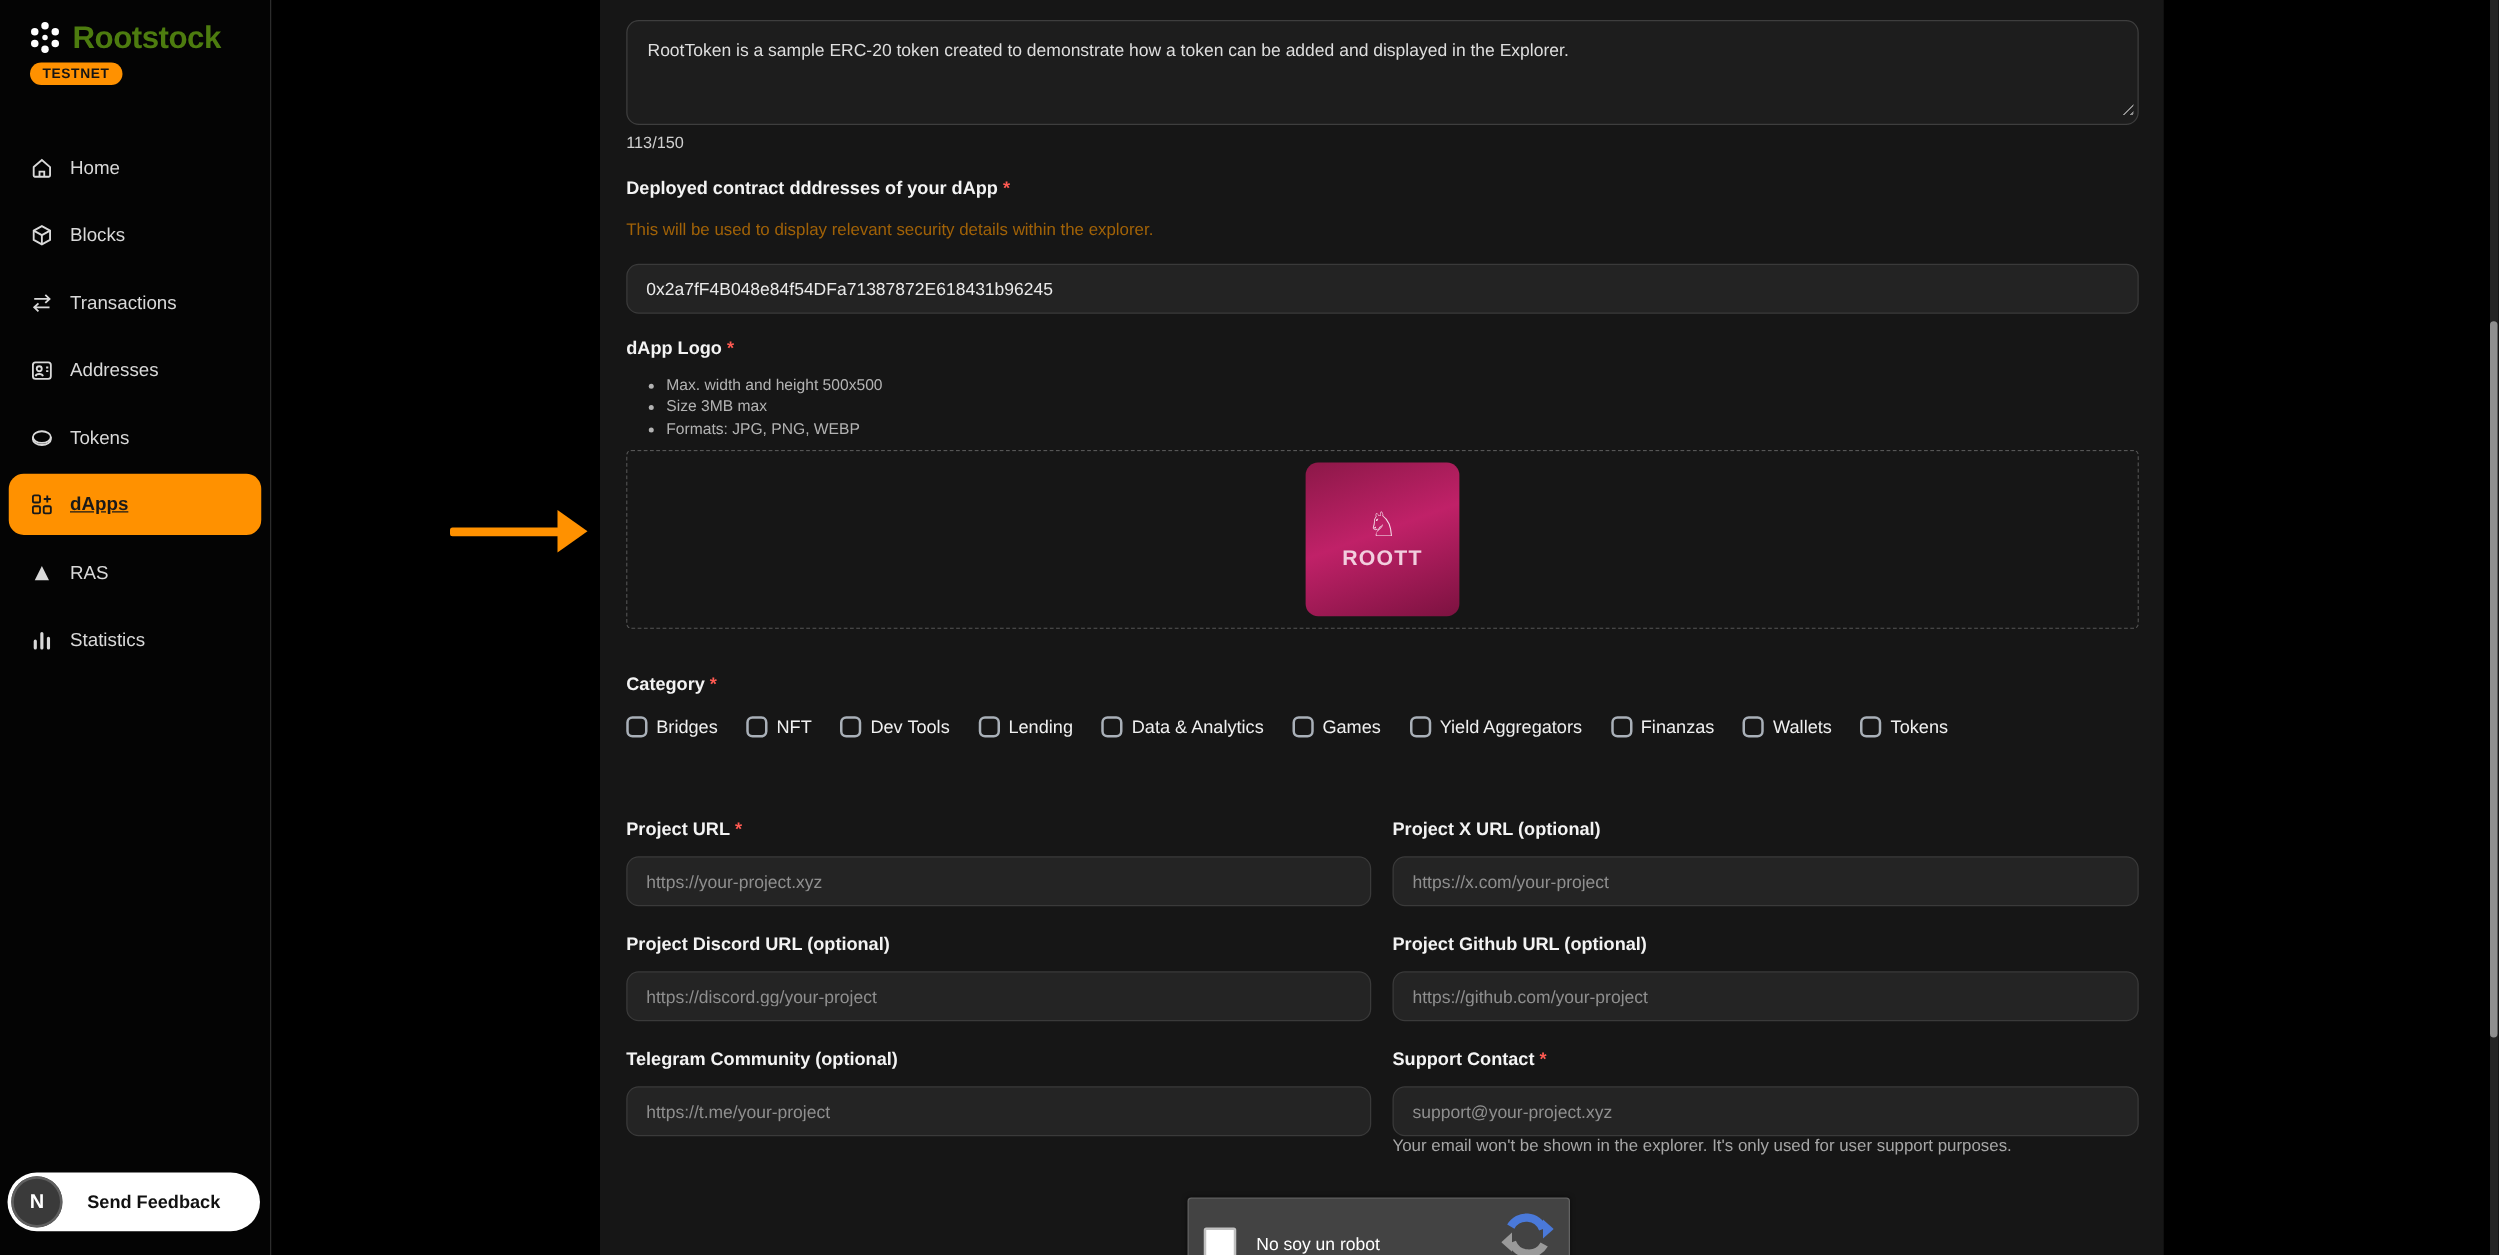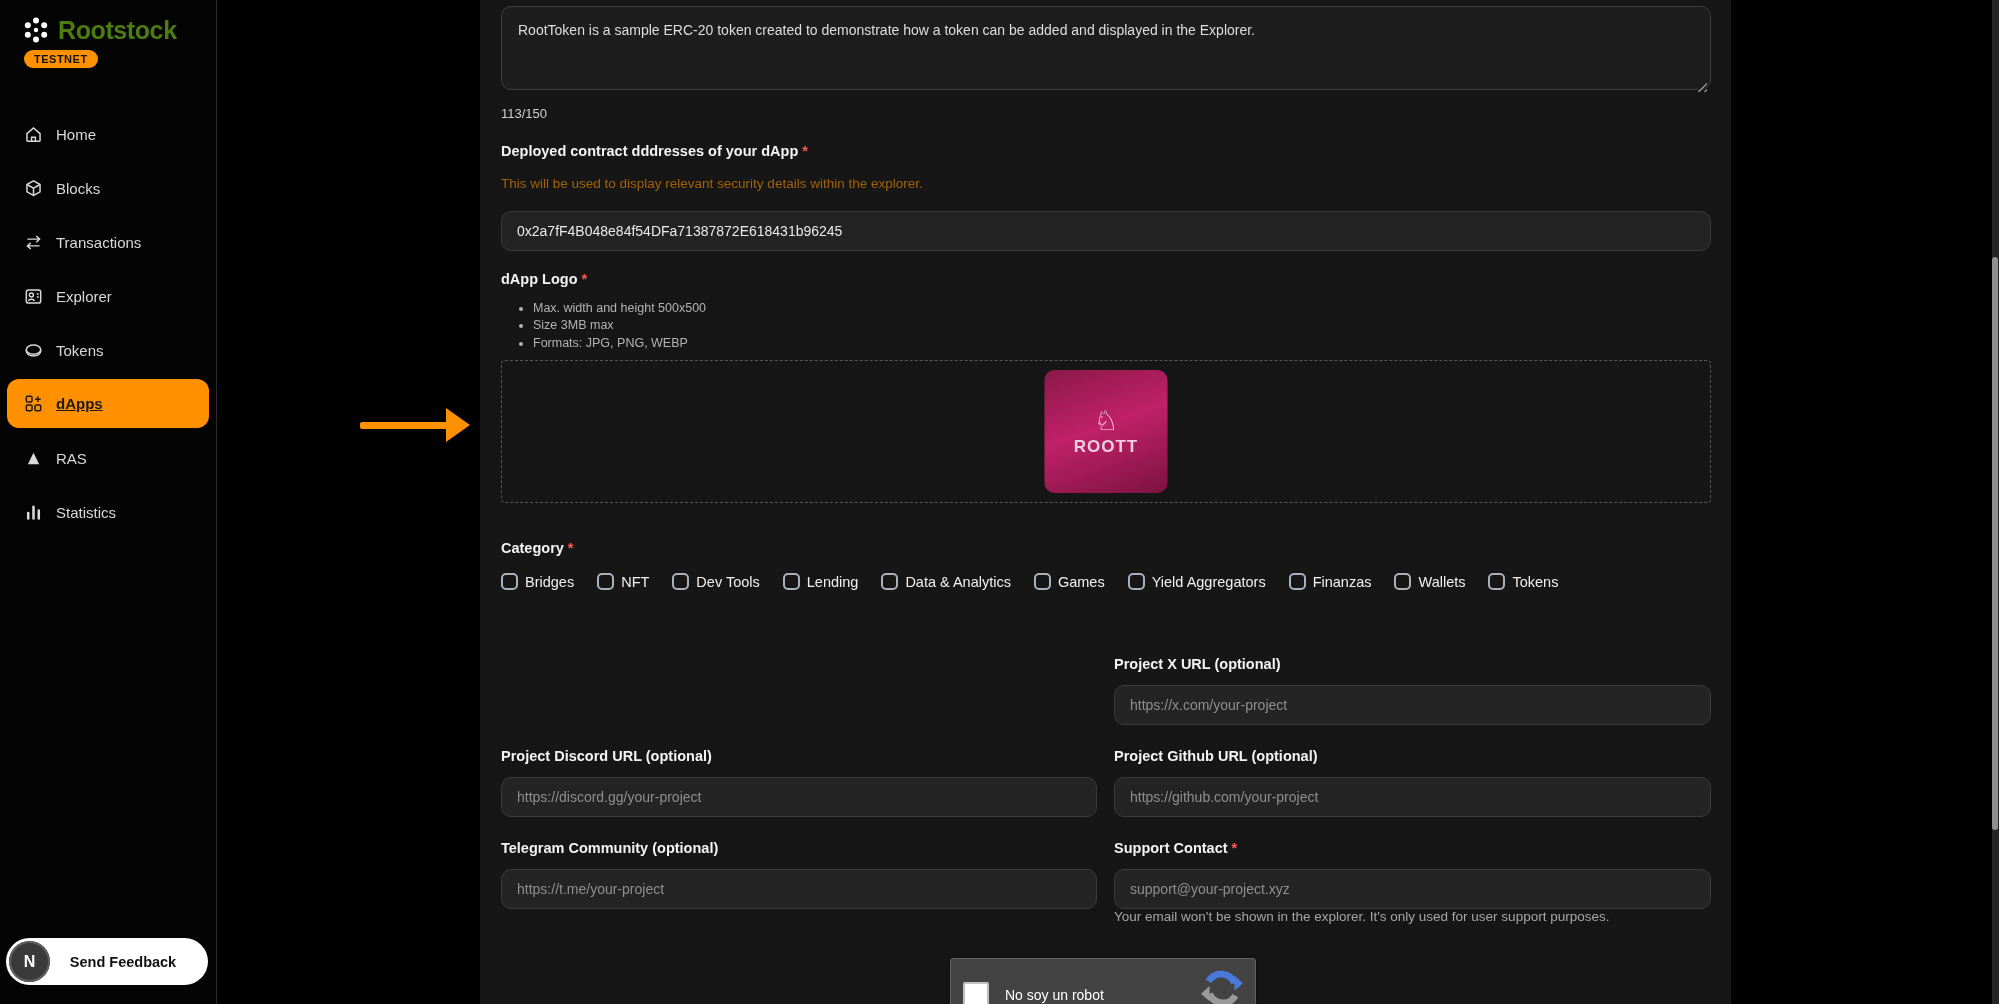--- a/index.html
+++ b/index.html
@@ -20,21 +20,21 @@
   .nav-item { height:54px; display:flex; align-items:center; gap:13px; padding-left:24px; color:#d9d9d9; font-size:15px; cursor:pointer; }
   .nav-item svg { flex:0 0 auto; stroke:currentColor; fill:none; stroke-width:1.4; }
   .nav-item.active { background:var(--accent); color:#191919; border-radius:12px; margin:2px 7px 3px 7px; padding-left:17px; height:49px; font-weight:600;text-decoration:underline; }
   .feedback { position:absolute; left:6px; bottom:19px; width:202px; height:47px; border-radius:24px; background:#fff; border:none; display:flex; align-items:center; cursor:pointer; }
   .feedback-badge { width:41px; height:41px; border-radius:50%; background:#3a3a3a; color:#fff; font-weight:700; font-size:16px; display:flex; align-items:center; justify-content:center; margin-left:3px; box-shadow: inset 0 0 0 2px #5f5f5f; }
   .feedback-label { flex:1; text-align:center; font-weight:700; font-size:14.5px; color:#111; padding-right:12px; }
 
   
   .card { position:absolute; left:480px; top:0; width:1251px; height:1004px; background:#161616; }
 
-  .desc-textarea { position:absolute; left:21px; top:6px; width:1210px; height:84px; background:#1d1d1d; border:1px solid #3e3e3e; border-radius:10px; color:#dedede; font-size:14px; padding:13px 16px; resize:none; font-family:inherit; line-height:1.45; }
+  .desc-textarea { position:absolute; left:21px; top:16px; width:1210px; height:84px; background:#1d1d1d; border:1px solid #3e3e3e; border-radius:10px; color:#dedede; font-size:14px; padding:13px 16px; resize:none; font-family:inherit; line-height:1.45; }
   .resize-handle { position:absolute; left:1215px; top:80px; width:12px; height:12px;
     background: repeating-linear-gradient(135deg, transparent 0 2.5px, #8f8f8f 2.5px 4px);
     clip-path: polygon(100% 0, 100% 100%, 0 100%); }
   .counter { position:absolute; left:21px; top:106px; font-size:13px; color:#cfcfcf; }
 
   .label { font-size:14.5px; font-weight:600; color:#f3f3f3; }
   .req { color:var(--required); margin-left:4px; font-weight:700; }
   .helper { font-size:13.5px; color:#a16207; }
 
   .lbl-contract { position:absolute; left:21px; top:143px; }
@@ -121,21 +121,21 @@
       </svg>
       <span>Transactions</span>
     </div>
     <div class="nav-item">
       <svg width="19" height="19" viewBox="0 0 18 18">
         <rect x="2.2" y="2.8" width="13.6" height="12.4" rx="2"></rect>
           <circle cx="7" cy="7.6" r="1.9"></circle>
         <path d="M4.2 13.2c.6-2.2 5-2.2 5.6 0"></path>
           <path d="M12.2 6.6h1.7M12.2 9.4h1.7"></path>
       </svg>
-      <span>Explorer</span>
+      <span>Addresses</span>
     </div>
     <div class="nav-item">
       <svg width="19" height="19" viewBox="0 0 18 18">
         <ellipse cx="9" cy="8.2" rx="6.8" ry="4.4"></ellipse>
           <path d="M2.2 8.2v1.6c0 2.4 3 4.4 6.8 4.4s6.8-2 6.8-4.4V8.2"></path>
       </svg>
       <span>Tokens</span>
     </div>
     <div class="nav-item active">
       <svg width="19" height="19" viewBox="0 0 18 18">
@@ -234,20 +234,24 @@
       <label class="cat-opt">
           <span class="cbox"></span>
           <span>Wallets</span>
         </label>
       <label class="cat-opt">
           <span class="cbox"></span>
           <span>Tokens</span>
         </label>
     </div>
 
+    <div class="field f0">
+      <div class="label"><span>Project URL</span><span class="req">*</span></div>
+      <input class="input" placeholder="https://your-project.xyz" style="">
+    </div>
     <div class="field f1">
       <div class="label">Project X URL (optional)</div>
       <input class="input" placeholder="https://x.com/your-project" style="">
     </div>
     <div class="field f2">
       <div class="label">Project Discord URL (optional)</div>
       <input class="input" placeholder="https://discord.gg/your-project" style="">
     </div>
     <div class="field f3">
       <div class="label">Project Github URL (optional)</div>

